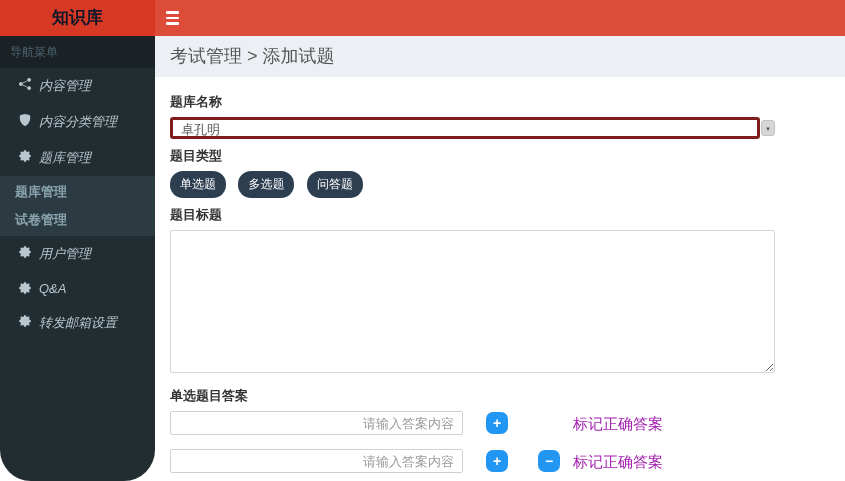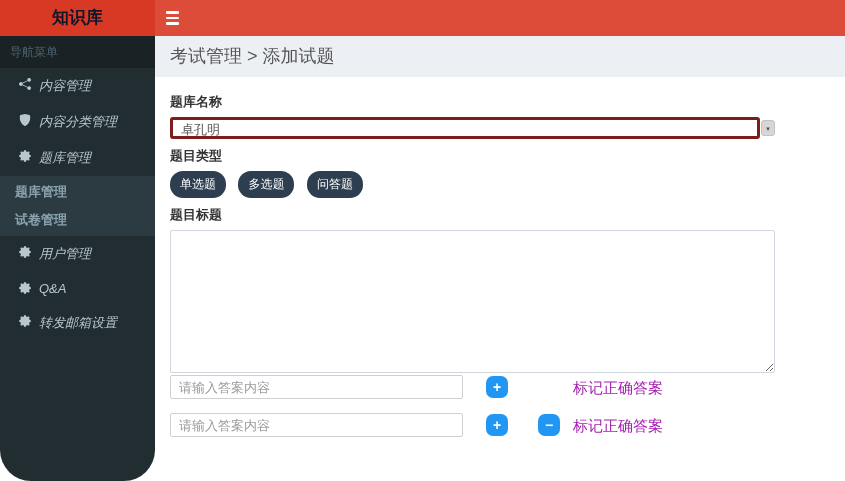--- a/index.html
+++ b/index.html
@@ -45,21 +45,21 @@
     padding:5px 10px; border-radius:13px; margin-right:8px; border:none; cursor:pointer; }
 
   .title-textarea { width:605px; height:143px; border:1px solid #d2d6de; border-radius:2px;
     resize:both; font-family:inherit; font-size:13px; color:#333; padding:6px 8px;
     display:block; margin-bottom:2px; }
 
   .answers-label { margin-top:14px; }
   .answer-row { position:relative; height:24px; margin-bottom:14px; width:660px; }
   .answer-input { position:absolute; left:0; top:0; width:293px; height:24px;
     border:1px solid #d0d0d0; border-radius:2px; font-size:13px; color:#333;
-    padding:0 8px; font-family:inherit; }
+    padding:0 8px; font-family:inherit;text-align:right; }
   .answer-input::placeholder { color:#9b9b9b; }
   .pm-btn { position:absolute; top:1px; width:22px; height:22px; background:#2196f3;
     border:none; border-radius:7px; color:#fff; font-size:14px; font-weight:bold;
     line-height:20px; text-align:center; cursor:pointer; padding:0; }
   .btn-plus { left:316px; }
   .btn-minus { left:368px; }
   .mark-link { position:absolute; left:403px; top:4px; font-size:15px; color:#a21caf;
     text-decoration:none; cursor:pointer; }
   .hidden-defs { position:absolute; width:0; height:0; overflow:hidden; }
 </style>
@@ -166,20 +166,21 @@
     <div class="f-label">题目类型</div>
     <div class="type-row">
       <button class="type-btn">单选题</button>
       <button class="type-btn">多选题</button>
       <button class="type-btn">问答题</button>
     </div>
 
     <div class="f-label">题目标题</div>
     <textarea class="title-textarea" value="" style=""></textarea>
 
+    <div class="f-label answers-label">单选题目答案</div>
 
     <div class="answer-row">
       <input class="answer-input" placeholder="请输入答案内容" style="">
       <button class="pm-btn btn-plus">+</button>
       <a class="mark-link">标记正确答案</a>
     </div>
 
     <div class="answer-row">
       <input class="answer-input" placeholder="请输入答案内容" style="">
       <button class="pm-btn btn-plus">+</button>

